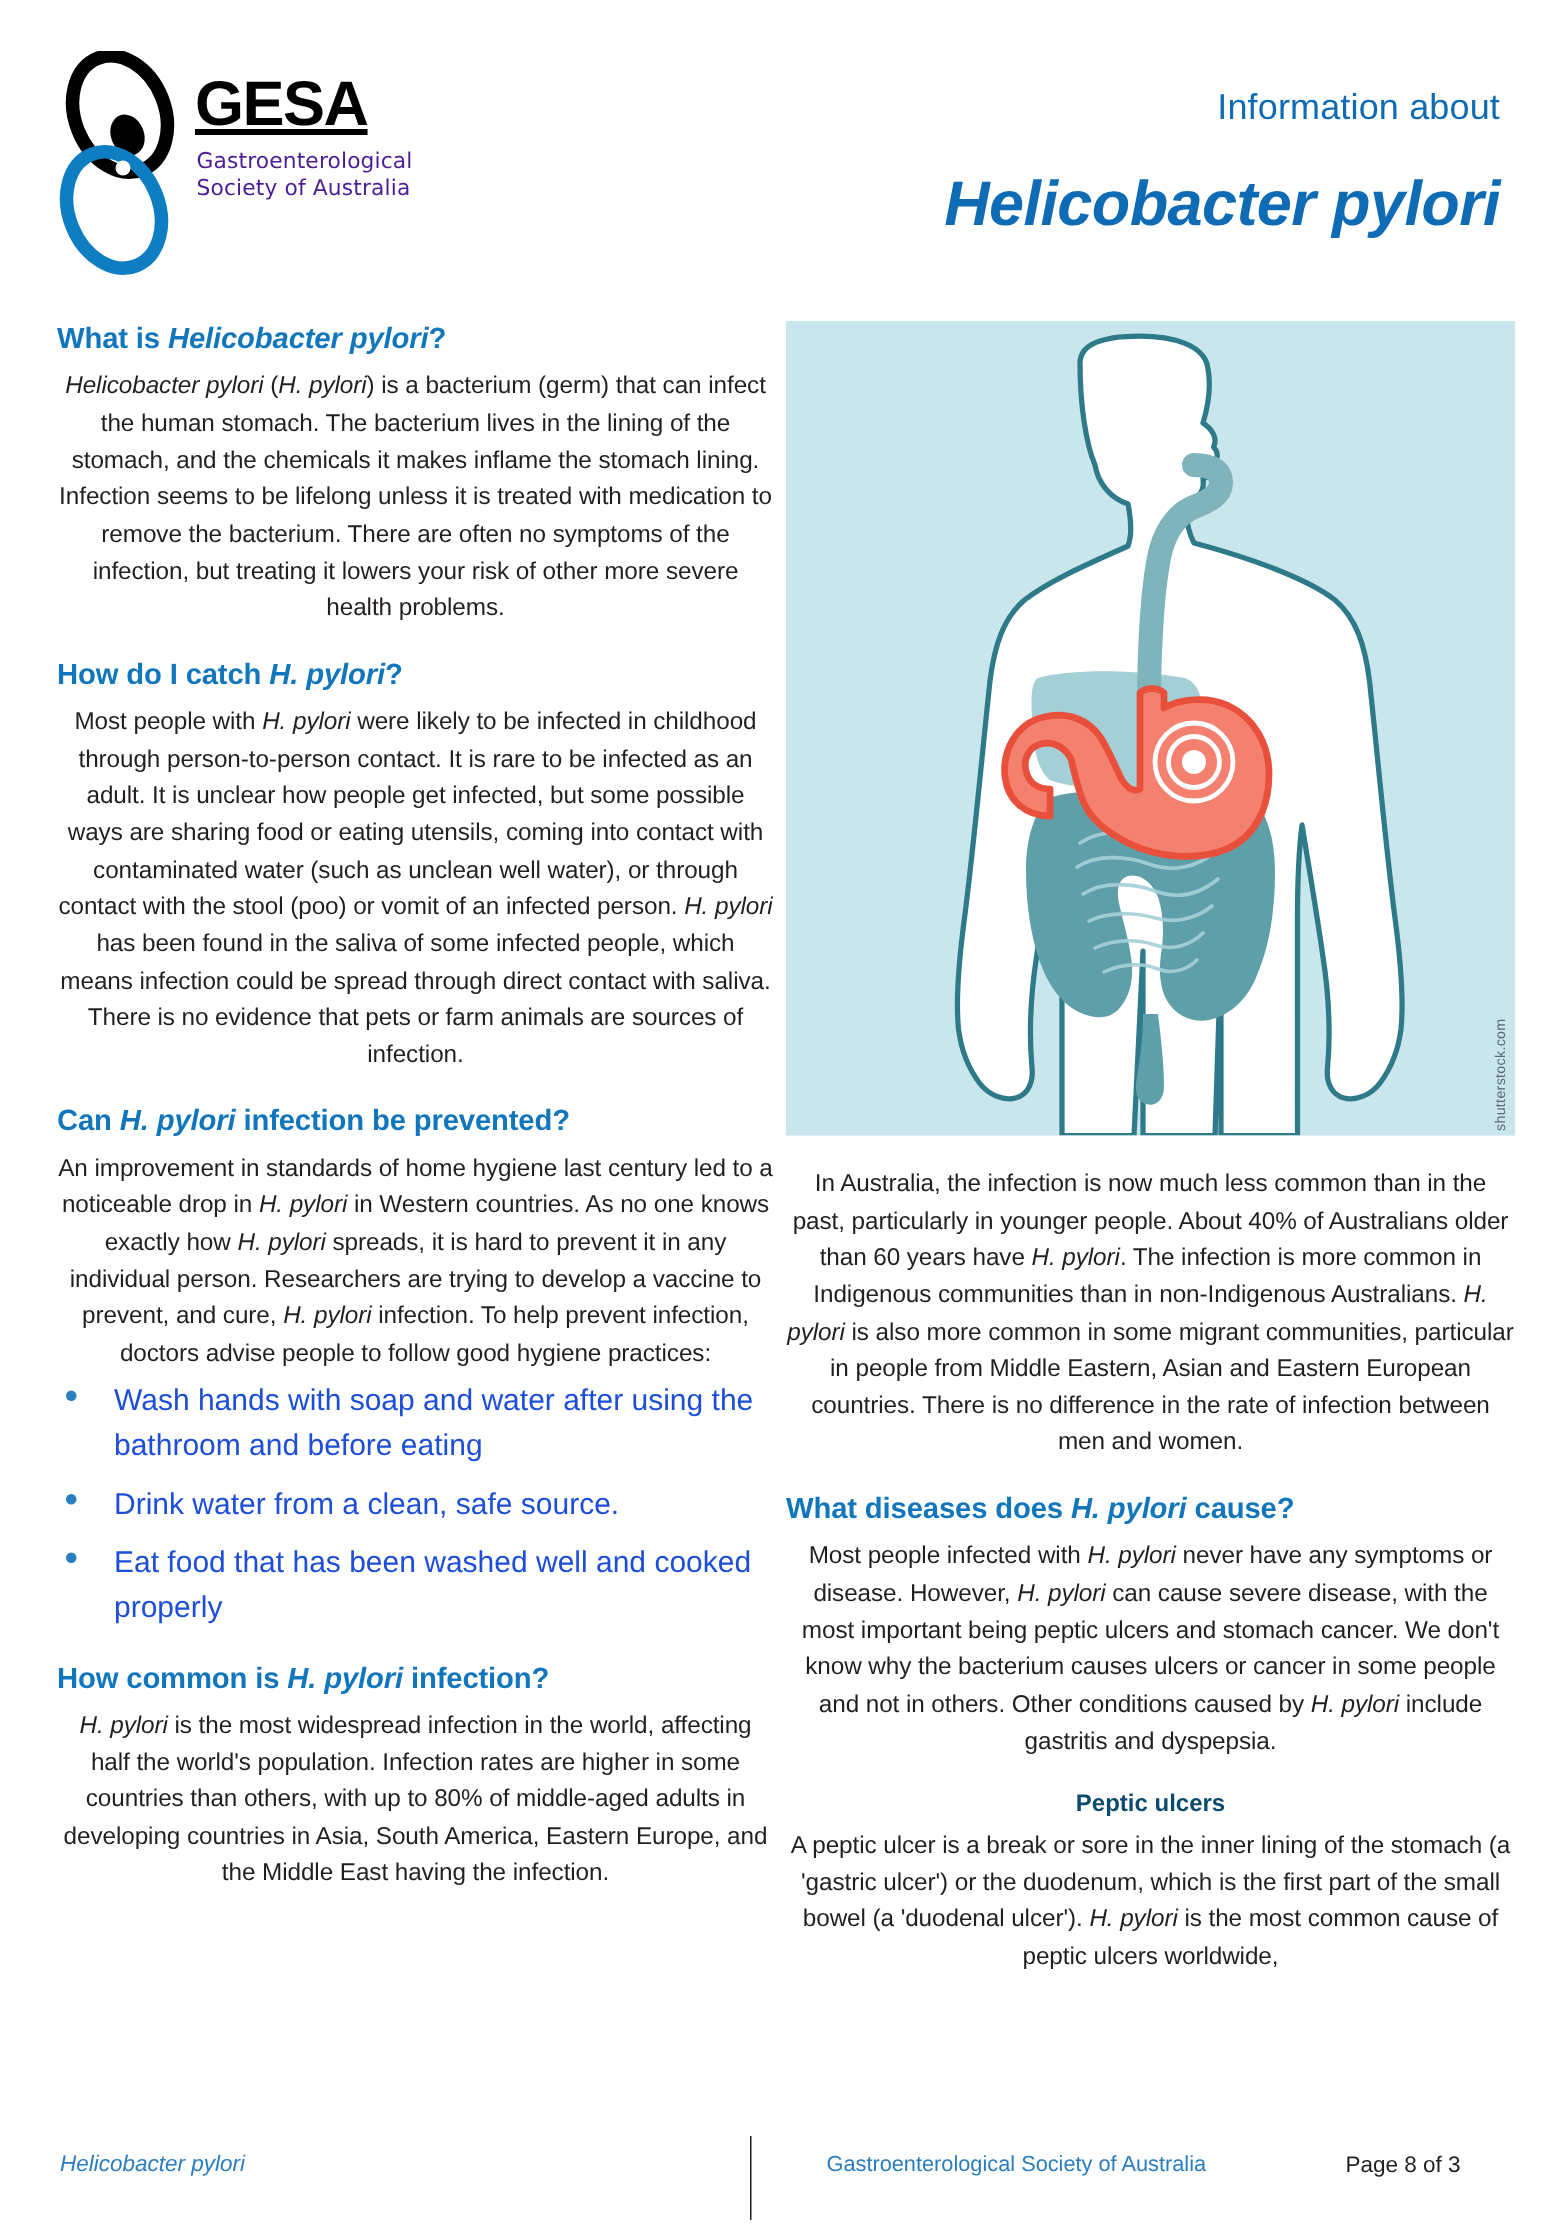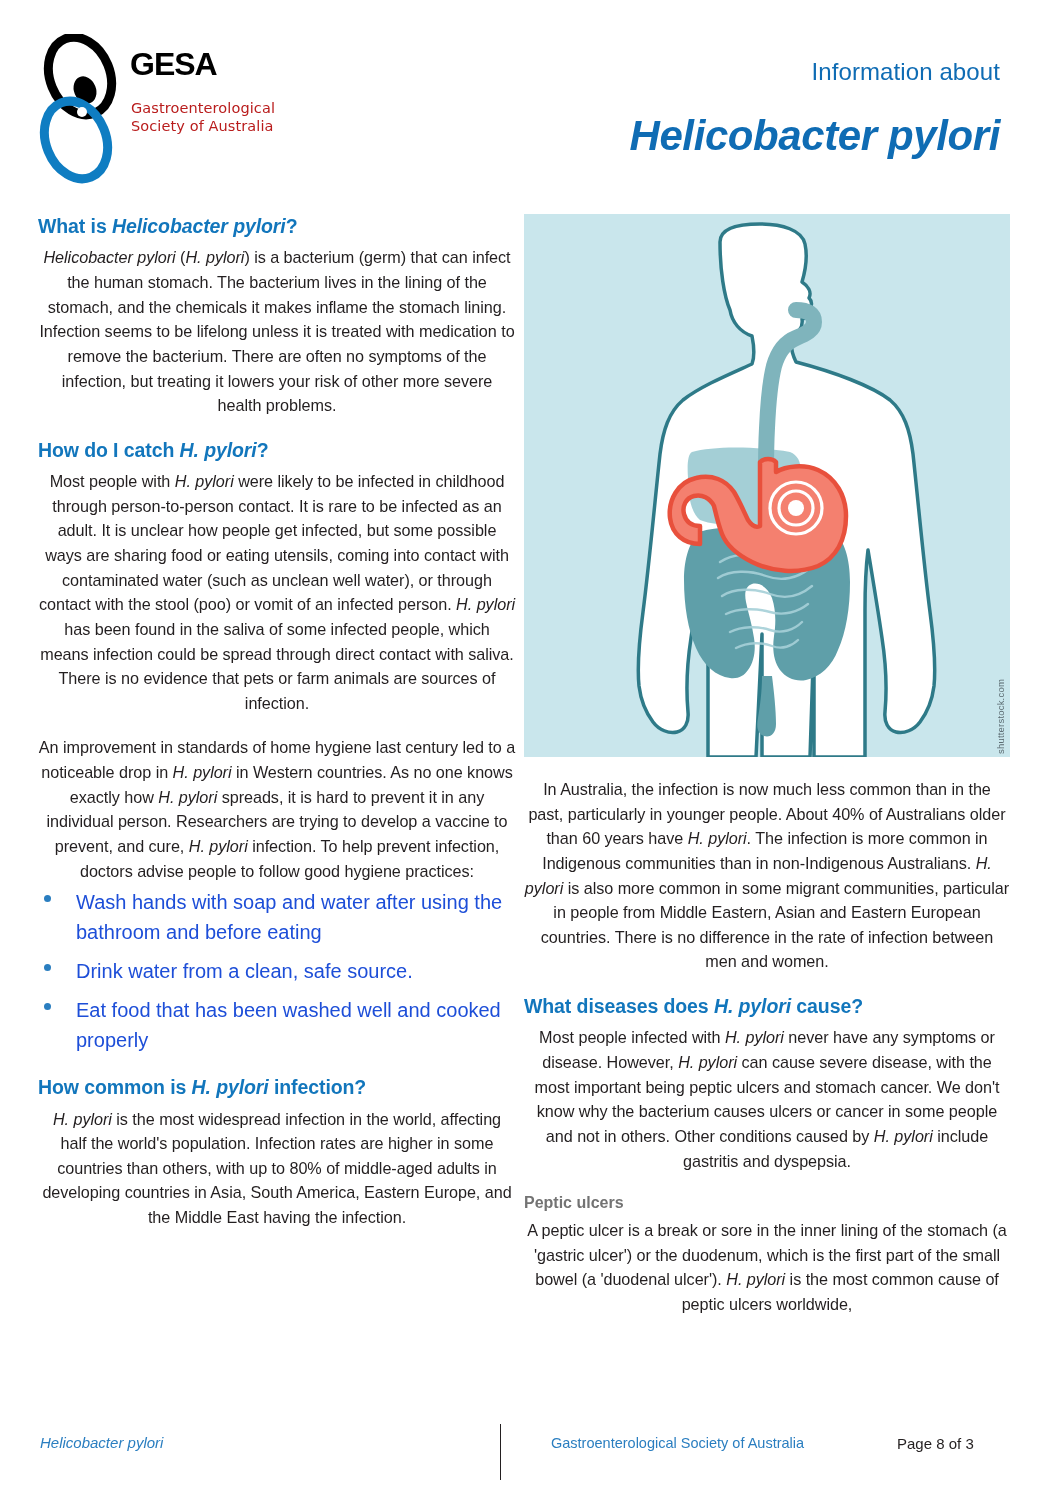--- a/index.html
+++ b/index.html
@@ -16,27 +16,27 @@
   
   .header {
     position:absolute; left:0; top:0; width:1040px; height:200px;
   }
   .logo-wrap {
     position:absolute; left:38px; top:34px; width:260px; height:150px;
   }
   .logo-text-main {
     position:absolute; left:92px; top:14px;
     font-family:"Liberation Sans", sans-serif;
-    font-weight:bold; font-size:32px; letter-spacing:-1px;
-    color:#000000; line-height:1;
+    font-weight:bold; font-size:42px; letter-spacing:-1px;
+    color:#000000; line-height:1;text-decoration:underline;
   }
   .logo-text-sub {
     position:absolute; left:93px; top:66px;
     font-family:"DejaVu Sans", sans-serif;
-    font-size:14.5px; color:#b91c1c; line-height:1.22; letter-spacing:0.1px;
+    font-size:14.5px; color:#4c1d95; line-height:1.22; letter-spacing:0.1px;
   }
   .header-kicker {
     position:absolute; right:40px; top:58px;
     font-size:24px; color:#0f6cb4; font-weight:400;
     letter-spacing:0.1px;
   }
   .header-title {
     position:absolute; right:40px; top:112px;
     font-size:42px; color:#0f6cb4; font-weight:bold; font-style:italic;
     letter-spacing:-0.4px;
@@ -52,25 +52,26 @@
 
   h2.sec {
     color:#1276bc;
     font-size:19.5px;
     font-weight:bold;
     margin:0 0 7px 0;
     line-height:1.25;
     letter-spacing:-0.1px;
   }
   h3.subsec {
-    color:#737373;
+    color:#0c4a6e;
     font-size:16px;
     font-weight:bold;
     margin:0 0 5px 0;
     line-height:1.25;
+    text-align:center;
   }
   p.body {
     font-size:16.2px;
     line-height:1.52;
     margin:0 0 20px 0;
     color:#231f20;
     letter-spacing:-0.05px;
     text-align:center;
   }
   p.body.tight { margin-bottom:4px; }
@@ -162,20 +163,21 @@
 </div>
 
 <div class="col-left">
 
   <h2 class="sec"><span>What is </span><i>Helicobacter pylori</i><span>?</span></h2>
   <p class="body"><i>Helicobacter pylori</i> (<i>H. pylori</i>) is a bacterium (germ) that can infect the human stomach. The bacterium lives in the lining of the stomach, and the chemicals it makes inflame the stomach lining. Infection seems to be lifelong unless it is treated with medication to remove the bacterium. There are often no symptoms of the infection, but treating it lowers your risk of other more severe health problems.</p>
 
   <h2 class="sec"><span>How do I catch </span><i>H. pylori</i><span>?</span></h2>
   <p class="body">Most people with <i>H. pylori</i> were likely to be infected in childhood through person-to-person contact. It is rare to be infected as an adult. It is unclear how people get infected, but some possible ways are sharing food or eating utensils, coming into contact with contaminated water (such as unclean well water), or through contact with the stool (poo) or vomit of an infected person. <i>H. pylori</i> has been found in the saliva of some infected people, which means infection could be spread through direct contact with saliva. There is no evidence that pets or farm animals are sources of infection.</p>
 
+  <h2 class="sec"><span>Can </span><i>H. pylori</i><span> infection be prevented?</span></h2>
   <p class="body tight">An improvement in standards of home hygiene last century led to a noticeable drop in <i>H. pylori</i> in Western countries. As no one knows exactly how <i>H. pylori</i> spreads, it is hard to prevent it in any individual person. Researchers are trying to develop a vaccine to prevent, and cure, <i>H. pylori</i> infection. To help prevent infection, doctors advise people to follow good hygiene practices:</p>
 
   <ul class="bullets">
     <li>Wash hands with soap and water after using the bathroom and before eating</li>
     <li>Drink water from a clean, safe source.</li>
     <li>Eat food that has been washed well and cooked properly</li>
   </ul>
 
   <h2 class="sec"><span>How common is </span><i>H. pylori</i><span> infection?</span></h2>
   <p class="body"><i>H. pylori</i> is the most widespread infection in the world, affecting half the world's population. Infection rates are higher in some countries than others, with up to 80% of middle-aged adults in developing countries in Asia, South America, Eastern Europe, and the Middle East having the infection.</p>

